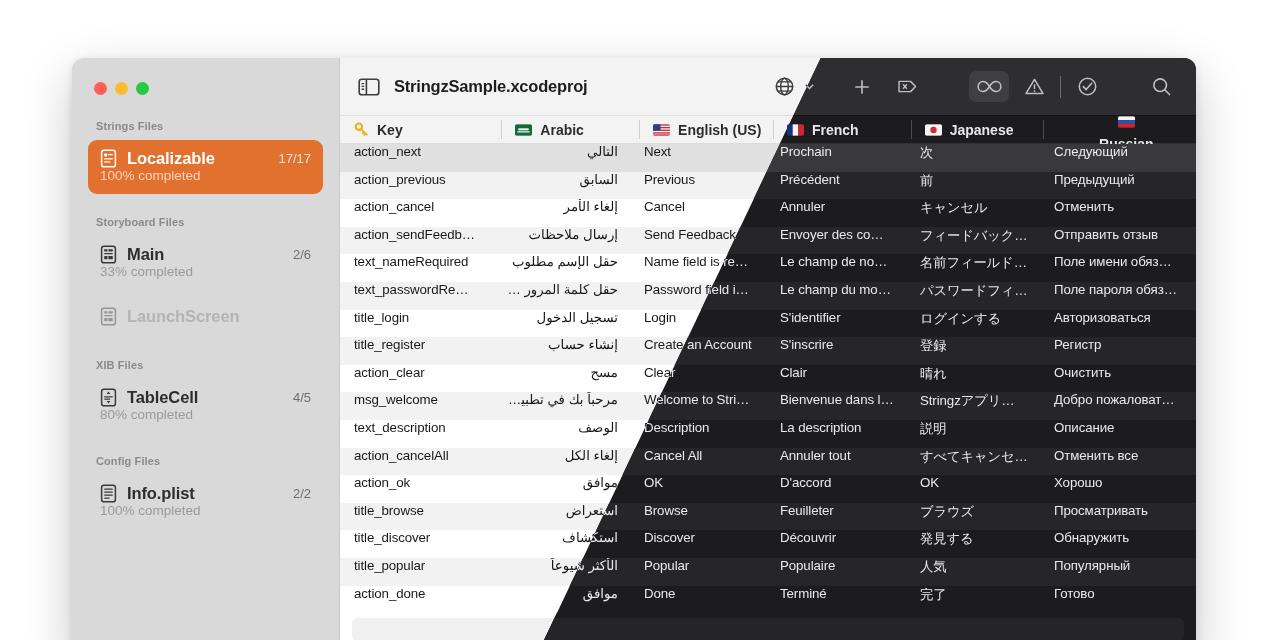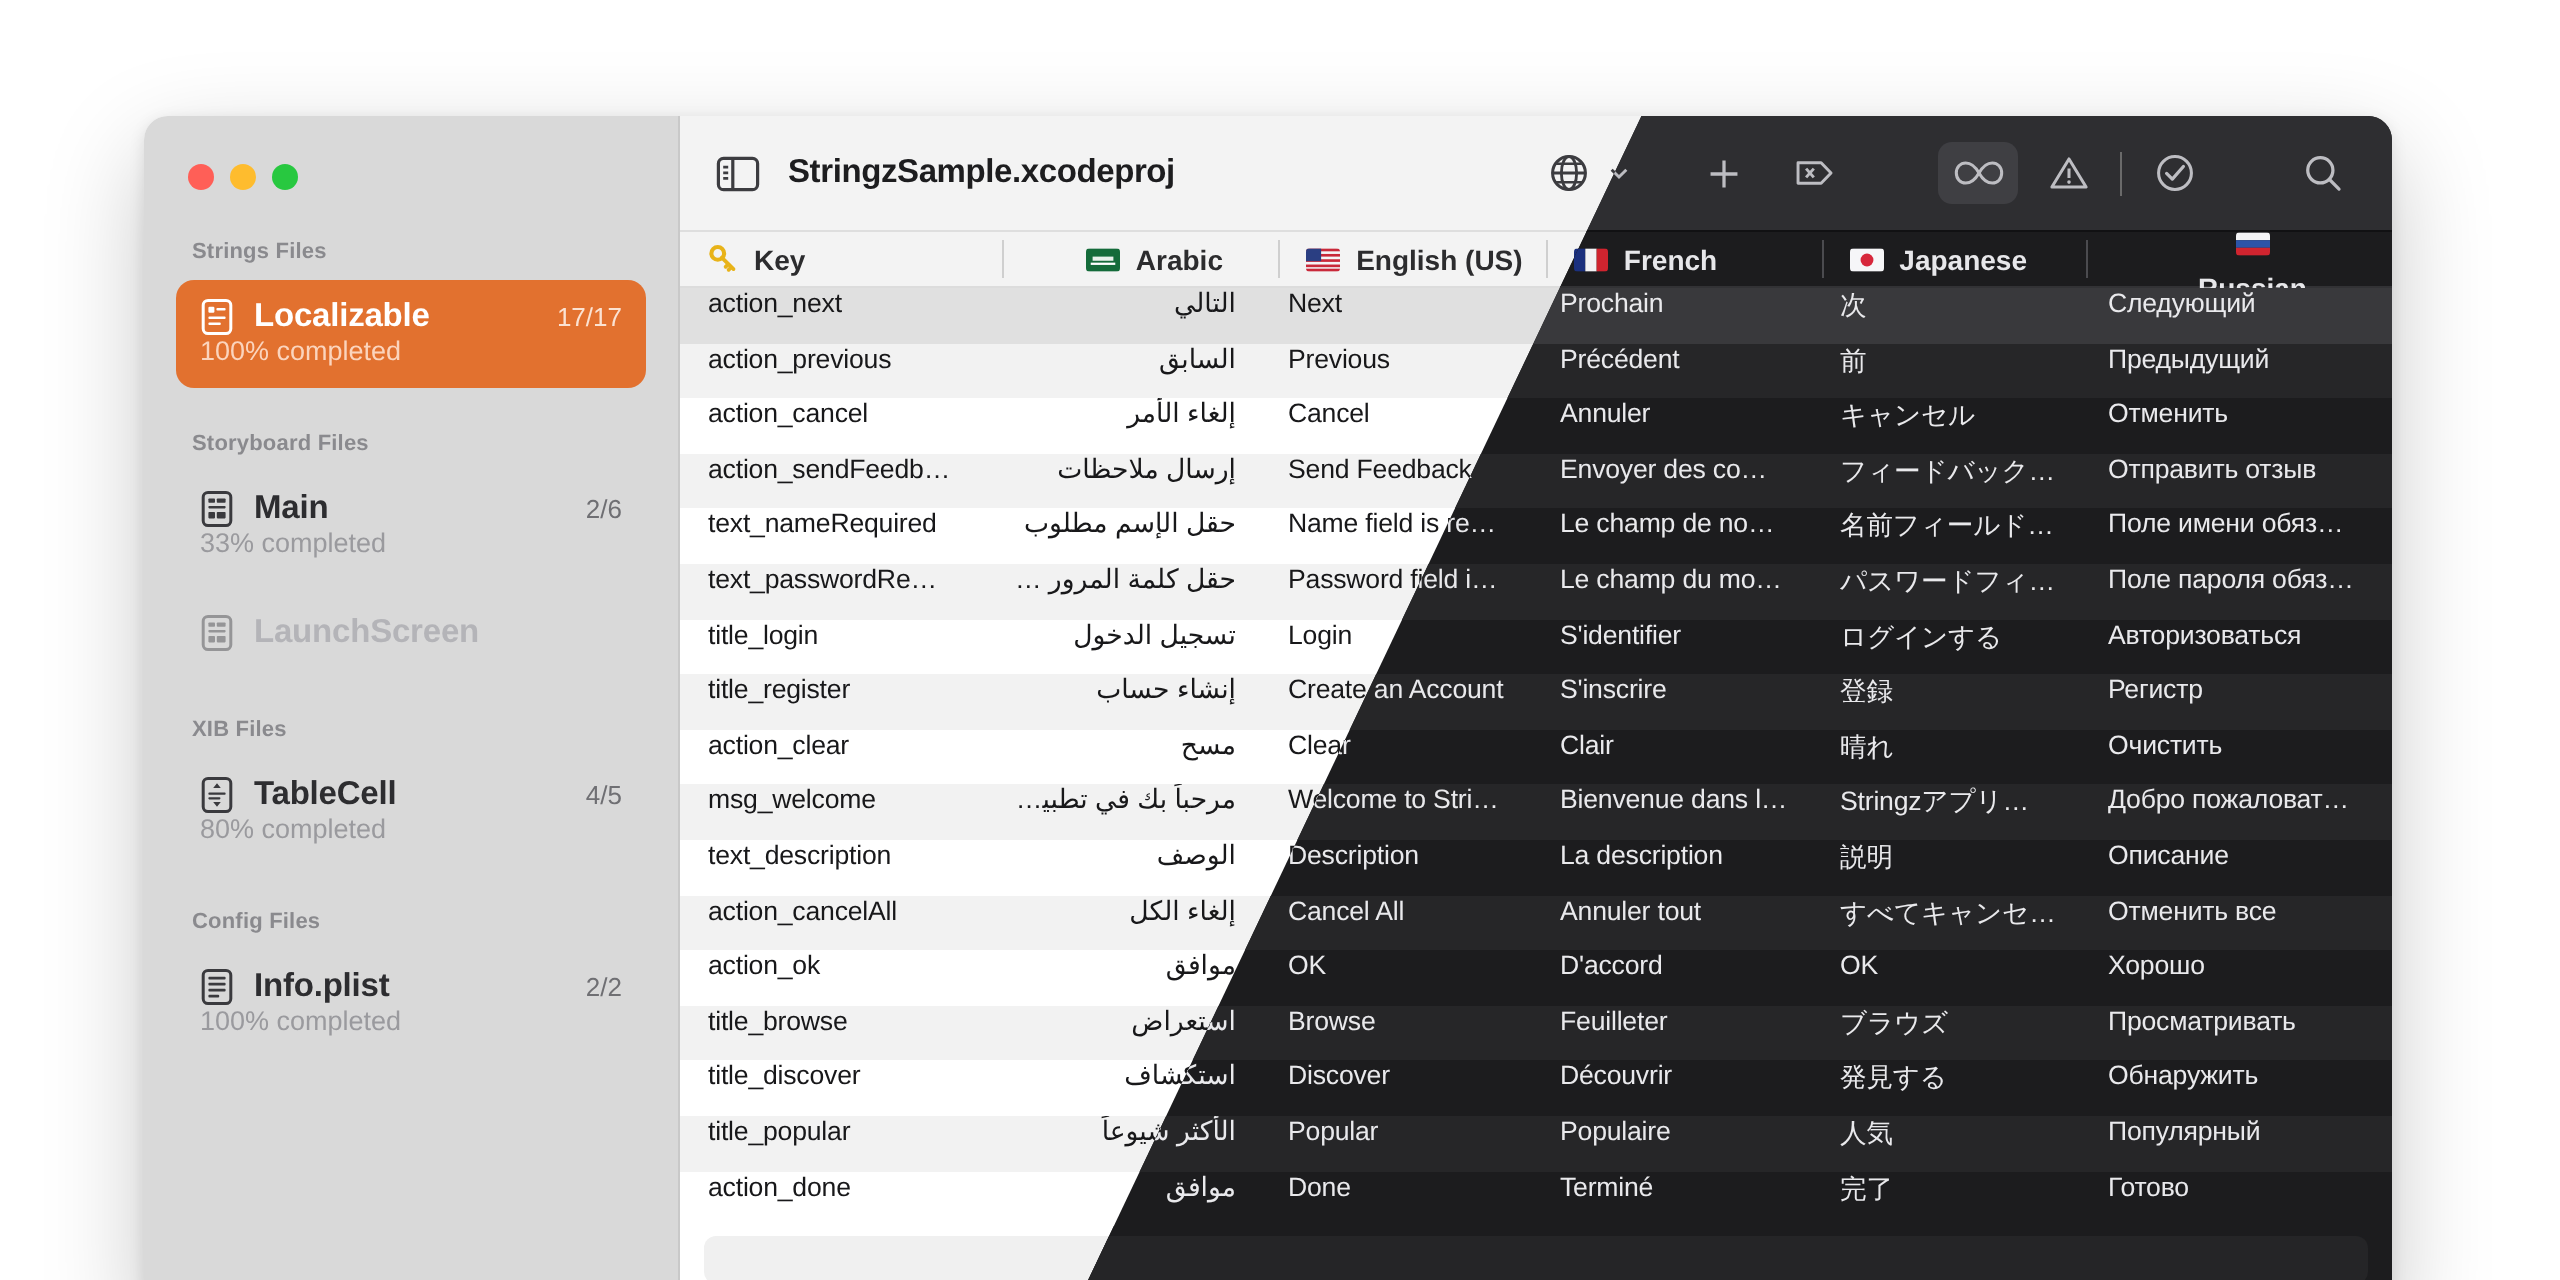--- a/index.html
+++ b/index.html
@@ -169,21 +169,21 @@
 
   
   .c-key  { width: 150px; }
   .c-ar   { width: 140px; }
   .c-en   { width: 136px; }
   .c-fr   { width: 140px; }
   .c-ja   { width: 134px; }
   .c-ru   { width: 156px; }
 
   .colhead .c-key { width: 164px; }
-  .colhead .c-ar  { width: 140px; justify-content: center; }
+  .colhead .c-ar  { width: 140px; }
   .colhead .c-en  { width: 136px; }
   .colhead .c-fr  { width: 140px; }
   .colhead .c-ja  { width: 134px; }
   .colhead .c-ru  { width: 156px; flex-direction: column; }
 
   .footerbar {
     height: 34px;
     background: #ffffff;
     padding: 5px 12px;
   }

